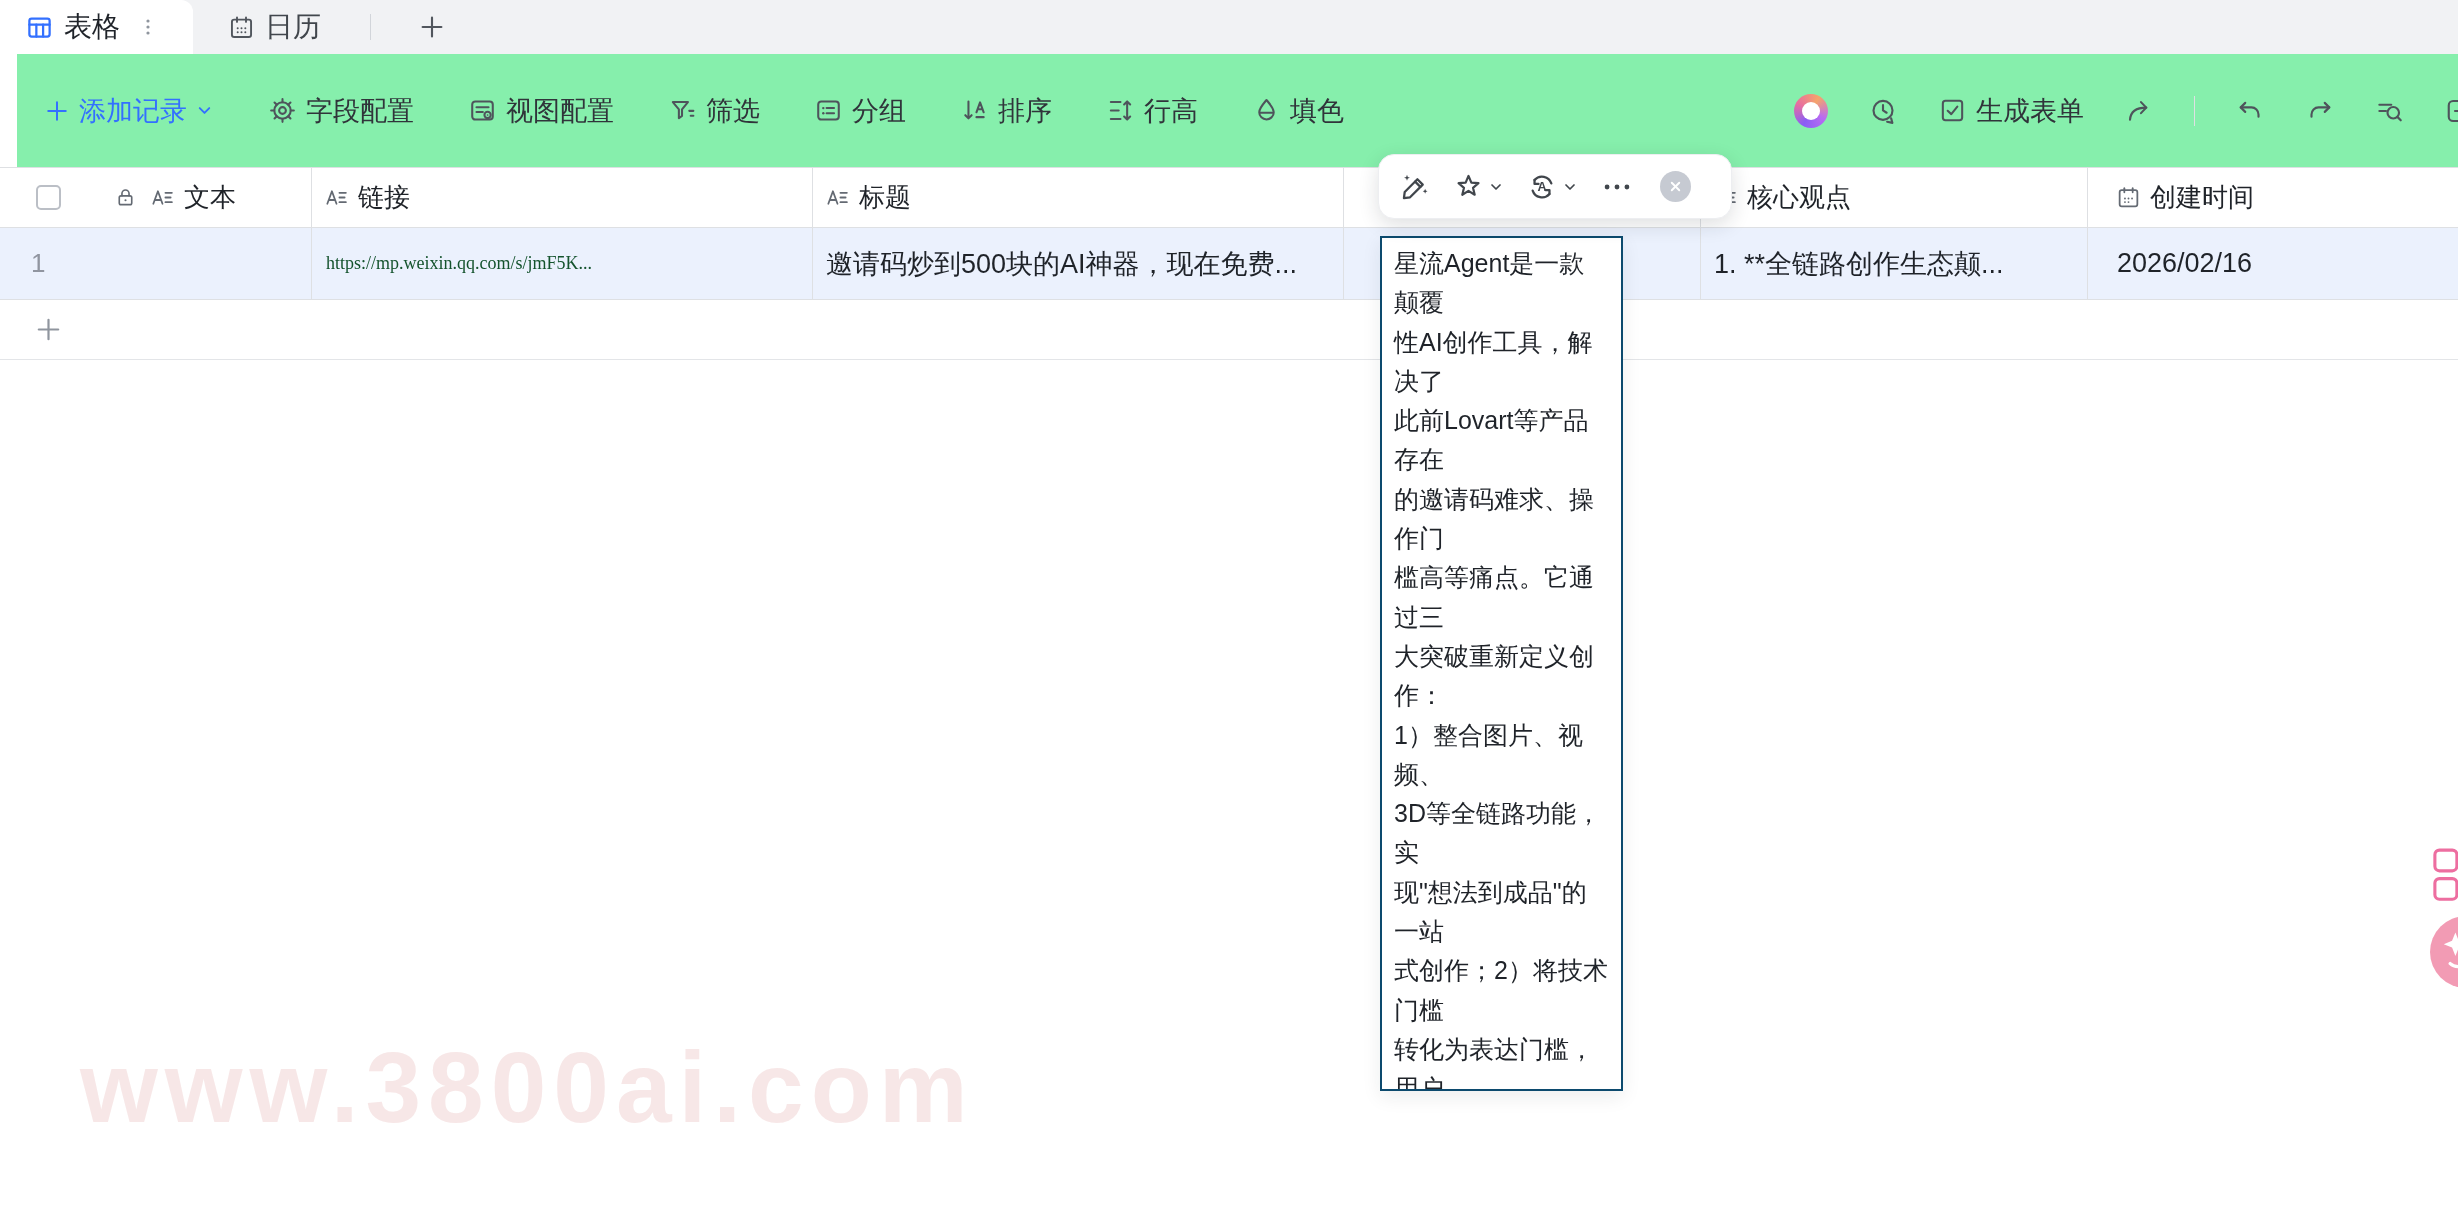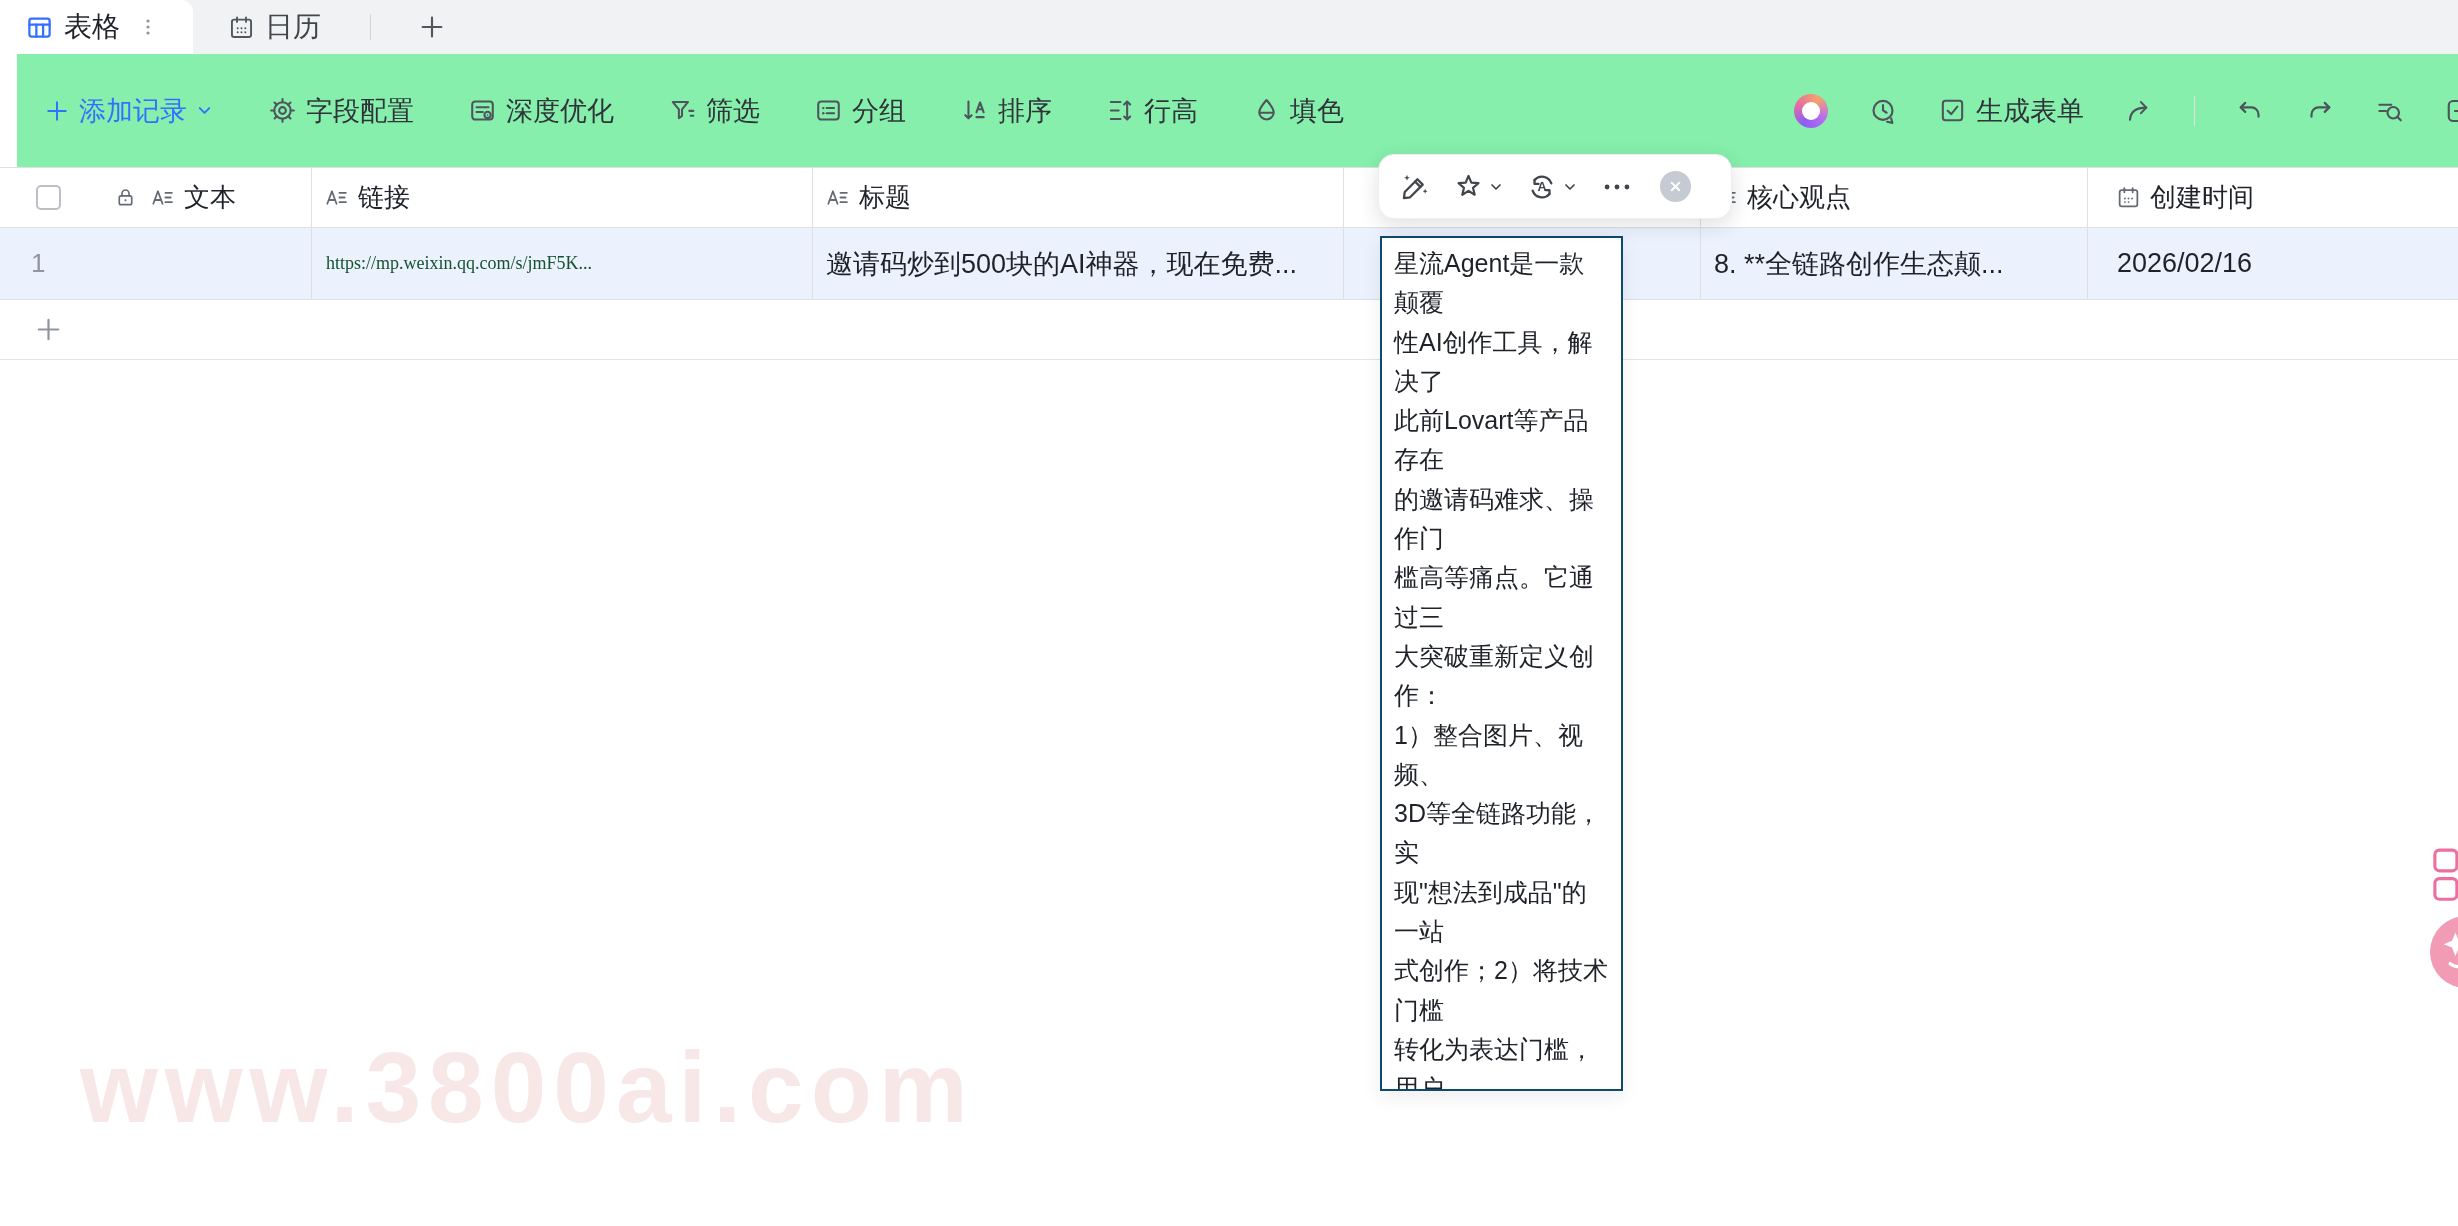--- a/index.html
+++ b/index.html
@@ -143,21 +143,21 @@
       <div class="tb-item">
         <span class="icw">
           <svg class="ic" width="29" height="29" viewBox="0 0 24 24">
             <rect x="3.5" y="4.5" width="17" height="15" rx="2.5"></rect>
             <line x1="7" y1="9.3" x2="17" y2="9.3"></line>
               <line x1="7" y1="13.2" x2="12.3" y2="13.2"></line>
             <circle cx="16.2" cy="15.7" r="2.6"></circle>
               <circle cx="16.2" cy="15.7" r="0.7" fill="currentColor" stroke="none"></circle>
           </svg>
         </span>
-        <span>深度优化</span>
+        <span>视图配置</span>
       </div>
       <div class="tb-item">
         <span class="icw">
           <svg class="ic" width="29" height="29" viewBox="0 0 24 24">
             <path d="M4 5h12.5l-4.9 6v5.4L9 18.4v-7.4L4 5z"></path>
             <line x1="17.6" y1="12.3" x2="21" y2="12.3"></line>
               <line x1="18.8" y1="16.4" x2="21" y2="16.4"></line>
           </svg>
         </span>
         <span>筛选</span>
@@ -349,21 +349,21 @@
         <span class="rownum">1</span>
       </div>
       <div class="cell c2">
         <span class="link">https://mp.weixin.qq.com/s/jmF5K...</span>
       </div>
       <div class="cell c3">
         <span class="ctext">邀请码炒到500块的AI神器，现在免费...</span>
       </div>
       <div class="cell c4"></div>
       <div class="cell c5">
-        <span class="ctext">8. **全链路创作生态颠...</span>
+        <span class="ctext">1. **全链路创作生态颠...</span>
       </div>
       <div class="cell c6">
         <span class="cdate">2026/02/16</span>
       </div>
     </div>
 
     <div class="addrow">
       <svg class="ic" width="31" height="31" viewBox="0 0 24 24">
         <line x1="12" y1="4.5" x2="12" y2="19.5"></line>
           <line x1="4.5" y1="12" x2="19.5" y2="12"></line>

